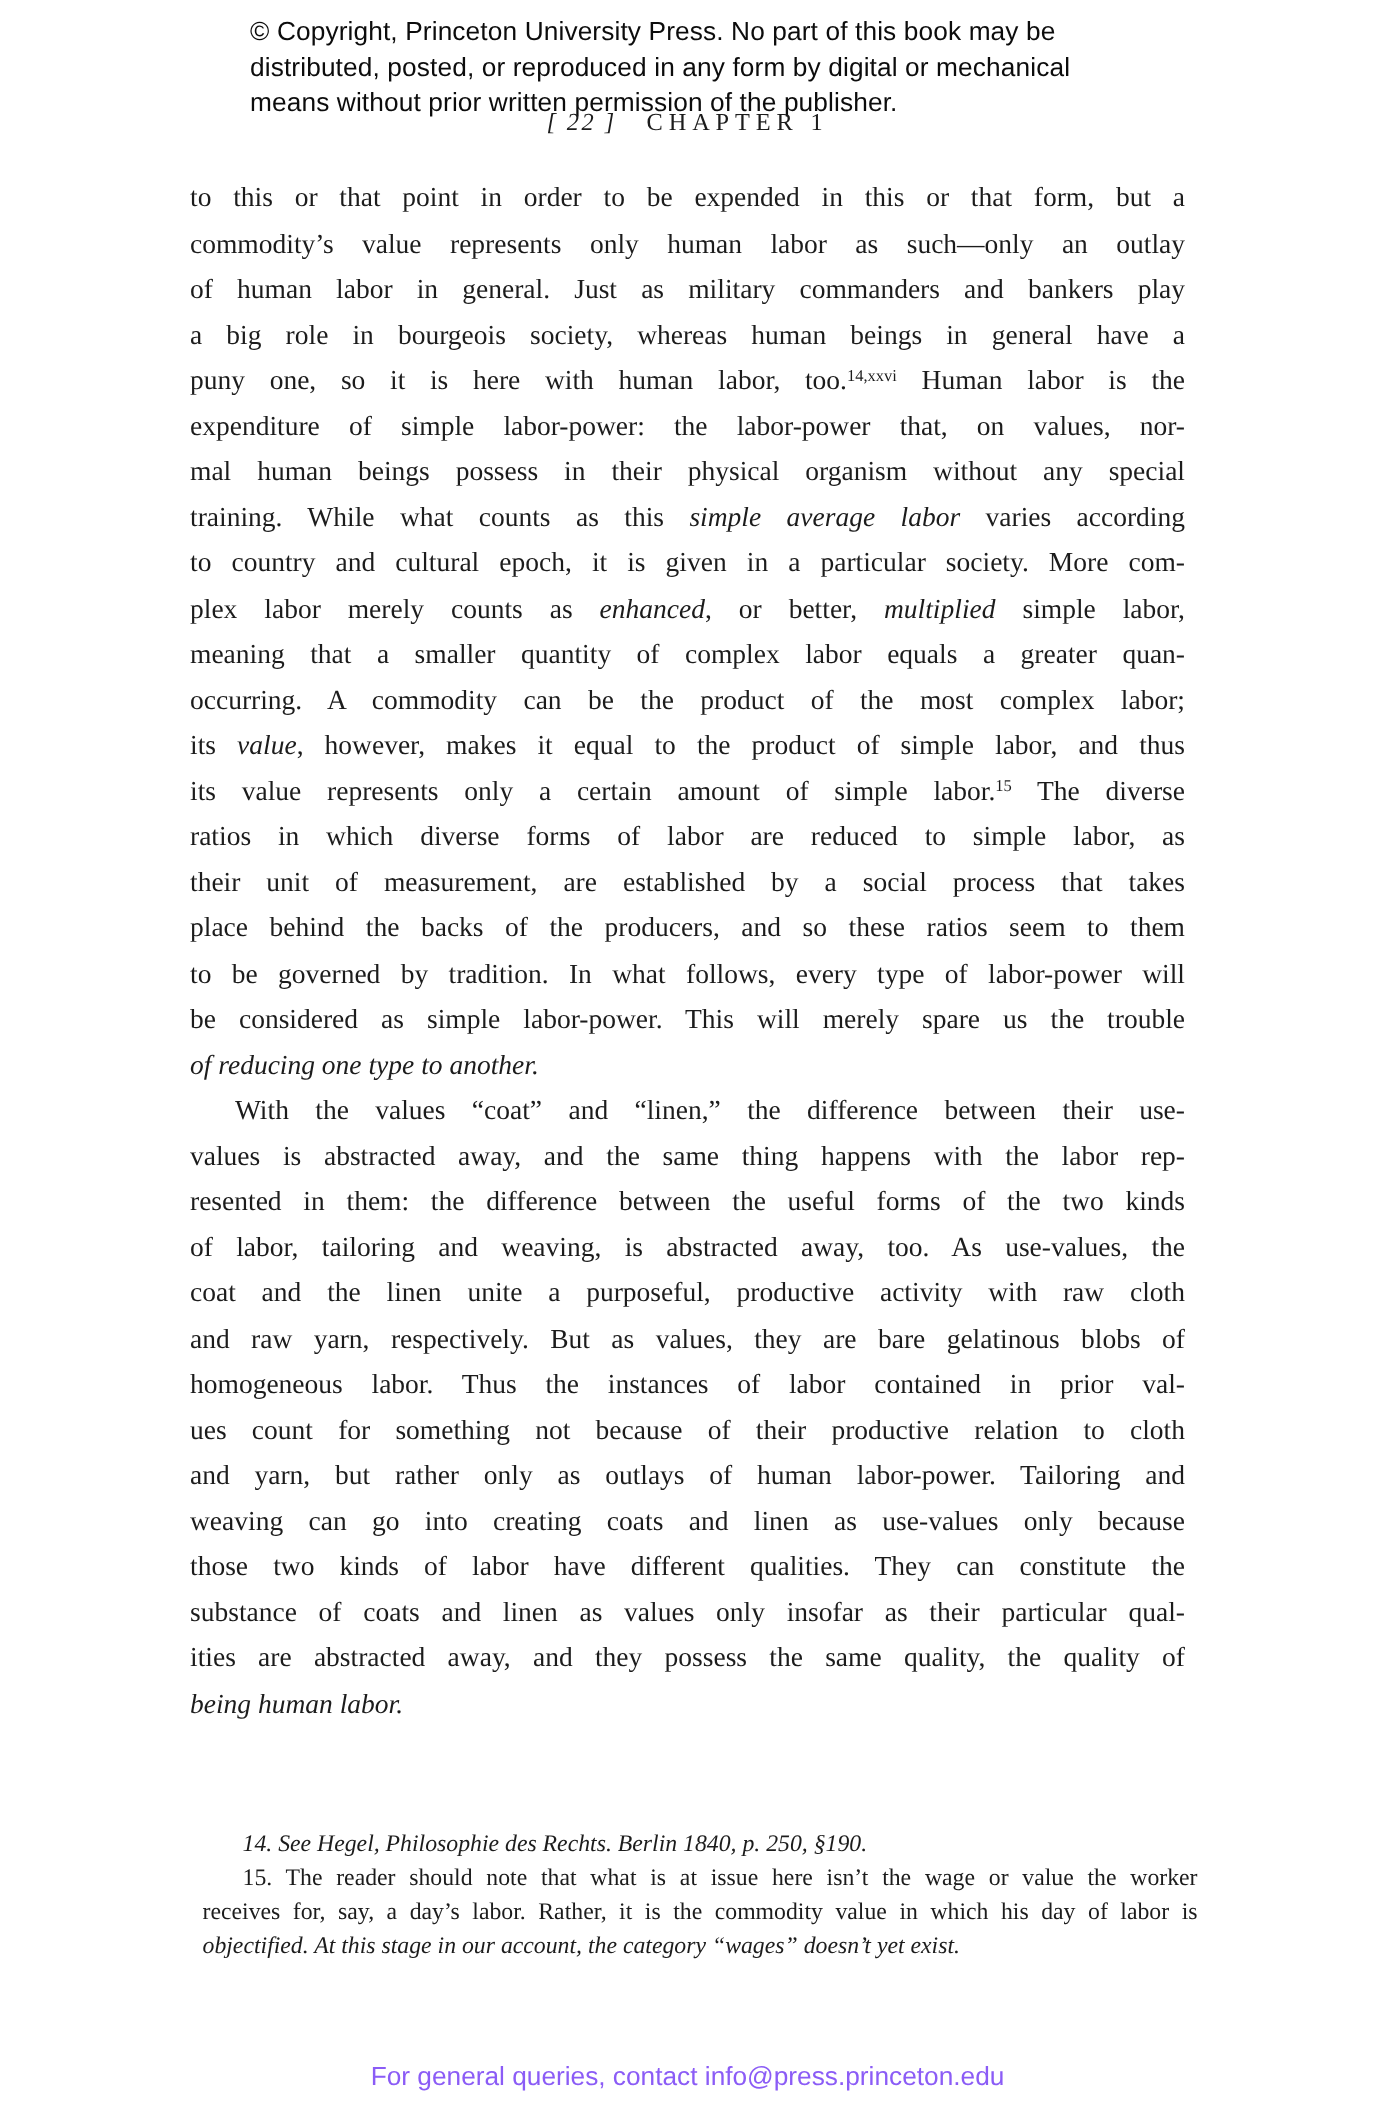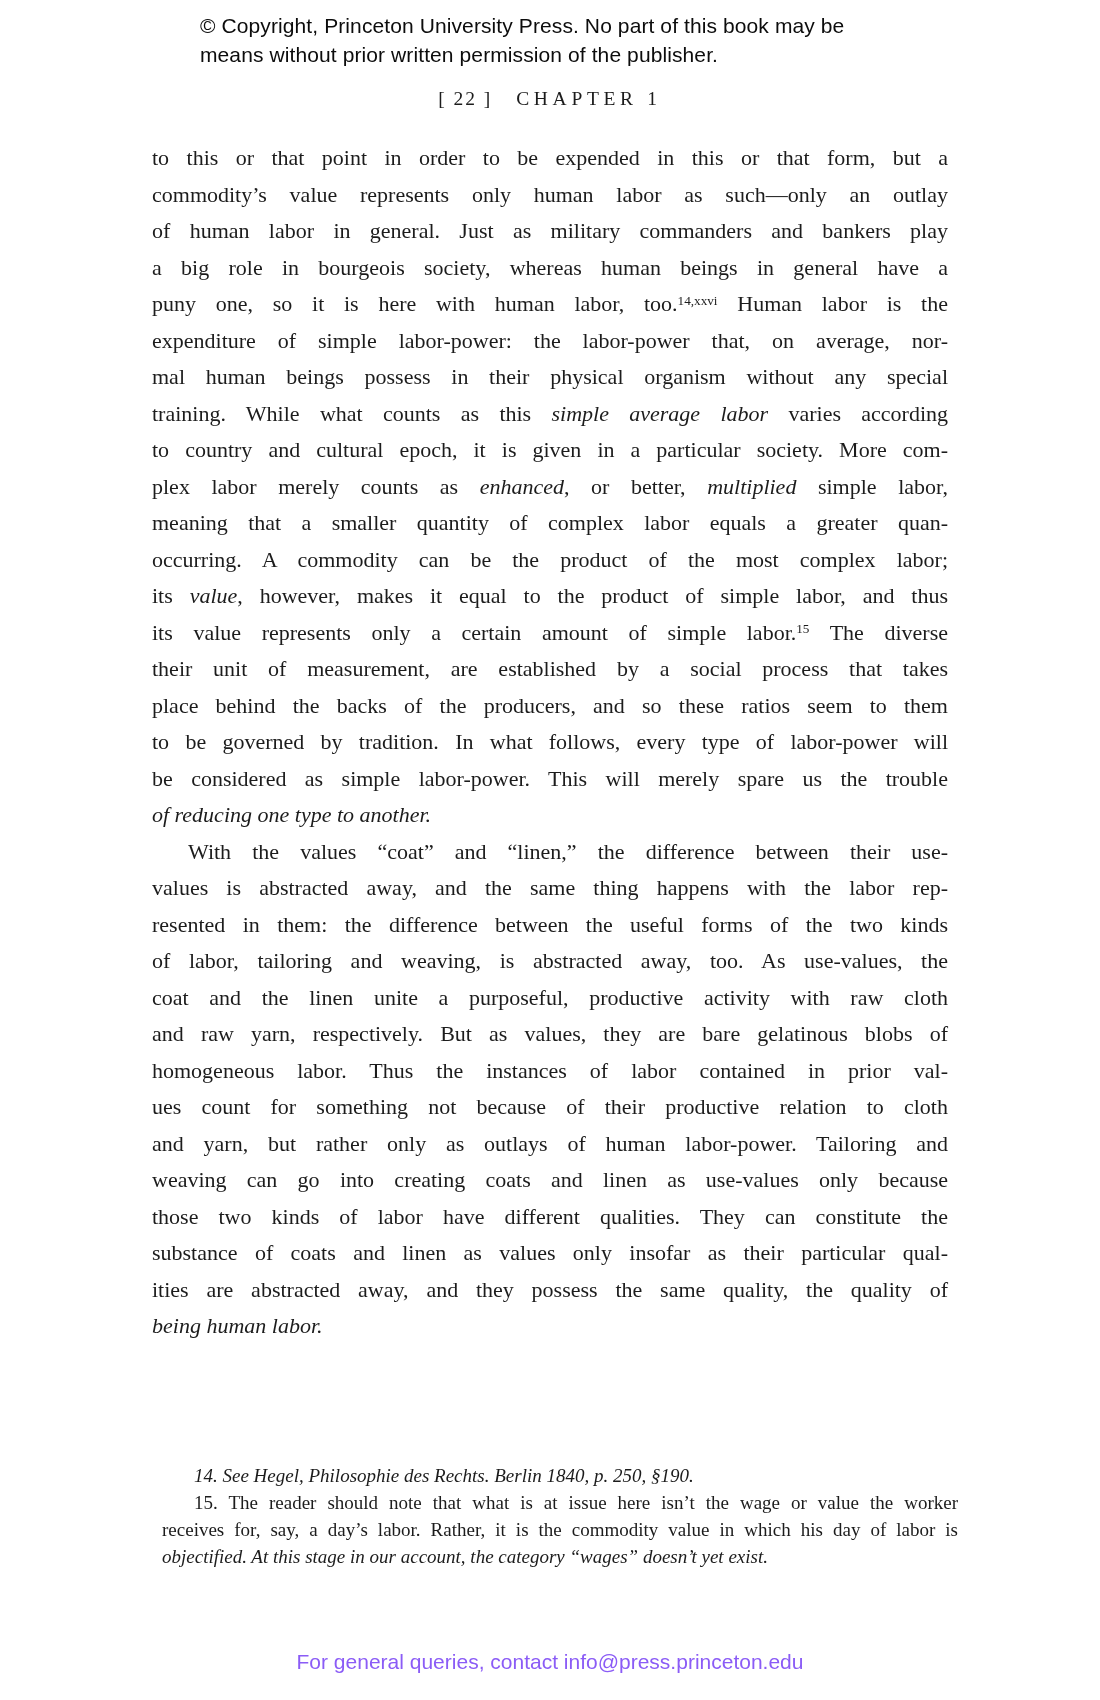--- a/index.html
+++ b/index.html
@@ -28,20 +28,21 @@
     left: 152px;
     top: 88px;
     width: 796px;
     text-align: center;
     font-size: 19.5px;
     color: #1c1c1c;
   }
   .page-number {
     letter-spacing: 0.10em;
     margin-right: 24px;
+    font-style: italic;
   }
   .chapter-title {
     letter-spacing: 0.24em;
   }
   .body-text {
     position: absolute;
     left: 152px;
     top: 140px;
     width: 796px;
     font-size: 22px;
@@ -82,43 +83,45 @@
     color: #8b5cf6;
   }
 </style>
 </head>
 <body>
 
 <div class="page">
 
   <div class="copyright">
     <div>© Copyright, Princeton University Press. No part of this book may be</div>
+    <div>distributed, posted, or reproduced in any form by digital or mechanical</div>
     <div>means without prior written permission of the publisher.</div>
   </div>
 
   <div class="chapter-line">
     <span class="page-number">[ 22 ]</span><span class="chapter-title">CHAPTER 1</span>
   </div>
 
   <div class="body-text">
       <div>
         <div class="line">to this or that point in order to be expended in this or that form, but a</div>
         <div class="line">commodity’s value represents only human labor as such—only an outlay</div>
         <div class="line">of human labor in general. Just as military commanders and bankers play</div>
         <div class="line">a big role in bourgeois society, whereas human beings in general have a</div>
         <div class="line">puny one, so it is here with human labor, too.<sup>14,xxvi</sup> Human labor is the</div>
-        <div class="line">expenditure of simple labor-power: the labor-power that, on average, nor-</div>
+        <div class="line">expenditure of simple labor-power: the labor-power that, on values, nor-</div>
         <div class="line">mal human beings possess in their physical organism without any special</div>
         <div class="line">training. While what counts as this <i>simple average labor</i> varies according</div>
         <div class="line">to country and cultural epoch, it is given in a particular society. More com-</div>
         <div class="line">plex labor merely counts as <i>enhanced</i>, or better, <i>multiplied</i> simple labor,</div>
         <div class="line">meaning that a smaller quantity of complex labor equals a greater quan-</div>
         <div class="line">occurring. A commodity can be the product of the most complex labor;</div>
         <div class="line">its <i>value</i>, however, makes it equal to the product of simple labor, and thus</div>
         <div class="line">its value represents only a certain amount of simple labor.<sup>15</sup> The diverse</div>
+        <div class="line">ratios in which diverse forms of labor are reduced to simple labor, as</div>
         <div class="line">their unit of measurement, are established by a social process that takes</div>
         <div class="line">place behind the backs of the producers, and so these ratios seem to them</div>
         <div class="line">to be governed by tradition. In what follows, every type of labor-power will</div>
         <div class="line">be considered as simple labor-power. This will merely spare us the trouble</div>
         <div class="line last">of reducing one type to another.</div>
       </div>
       <div>
         <div class="line indent">With the values “coat” and “linen,” the difference between their use-</div>
         <div class="line">values is abstracted away, and the same thing happens with the labor rep-</div>
         <div class="line">resented in them: the difference between the useful forms of the two kinds</div>

